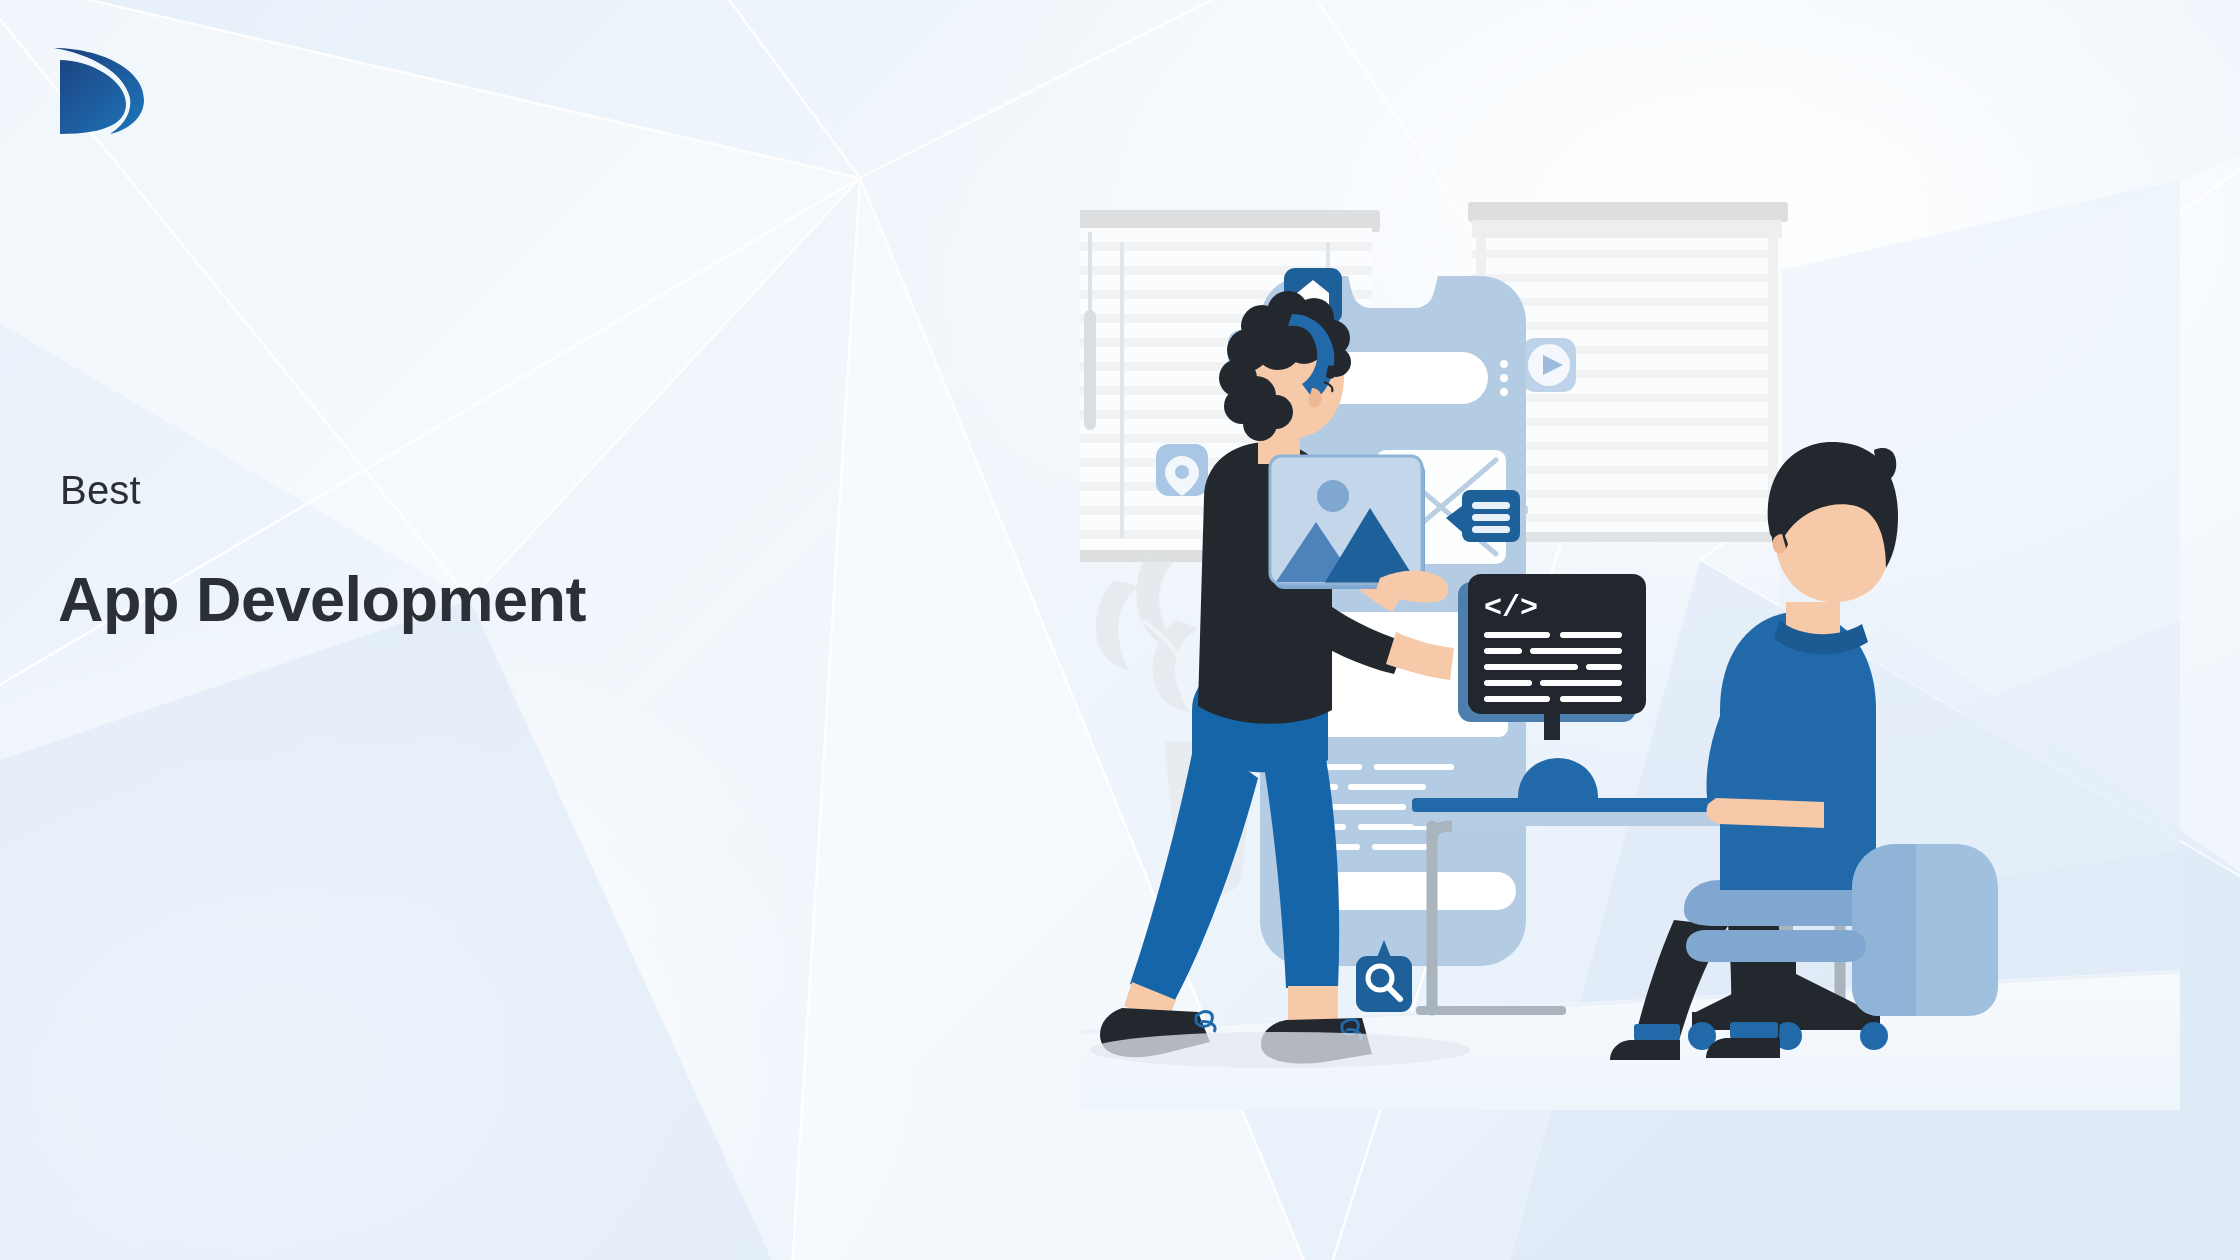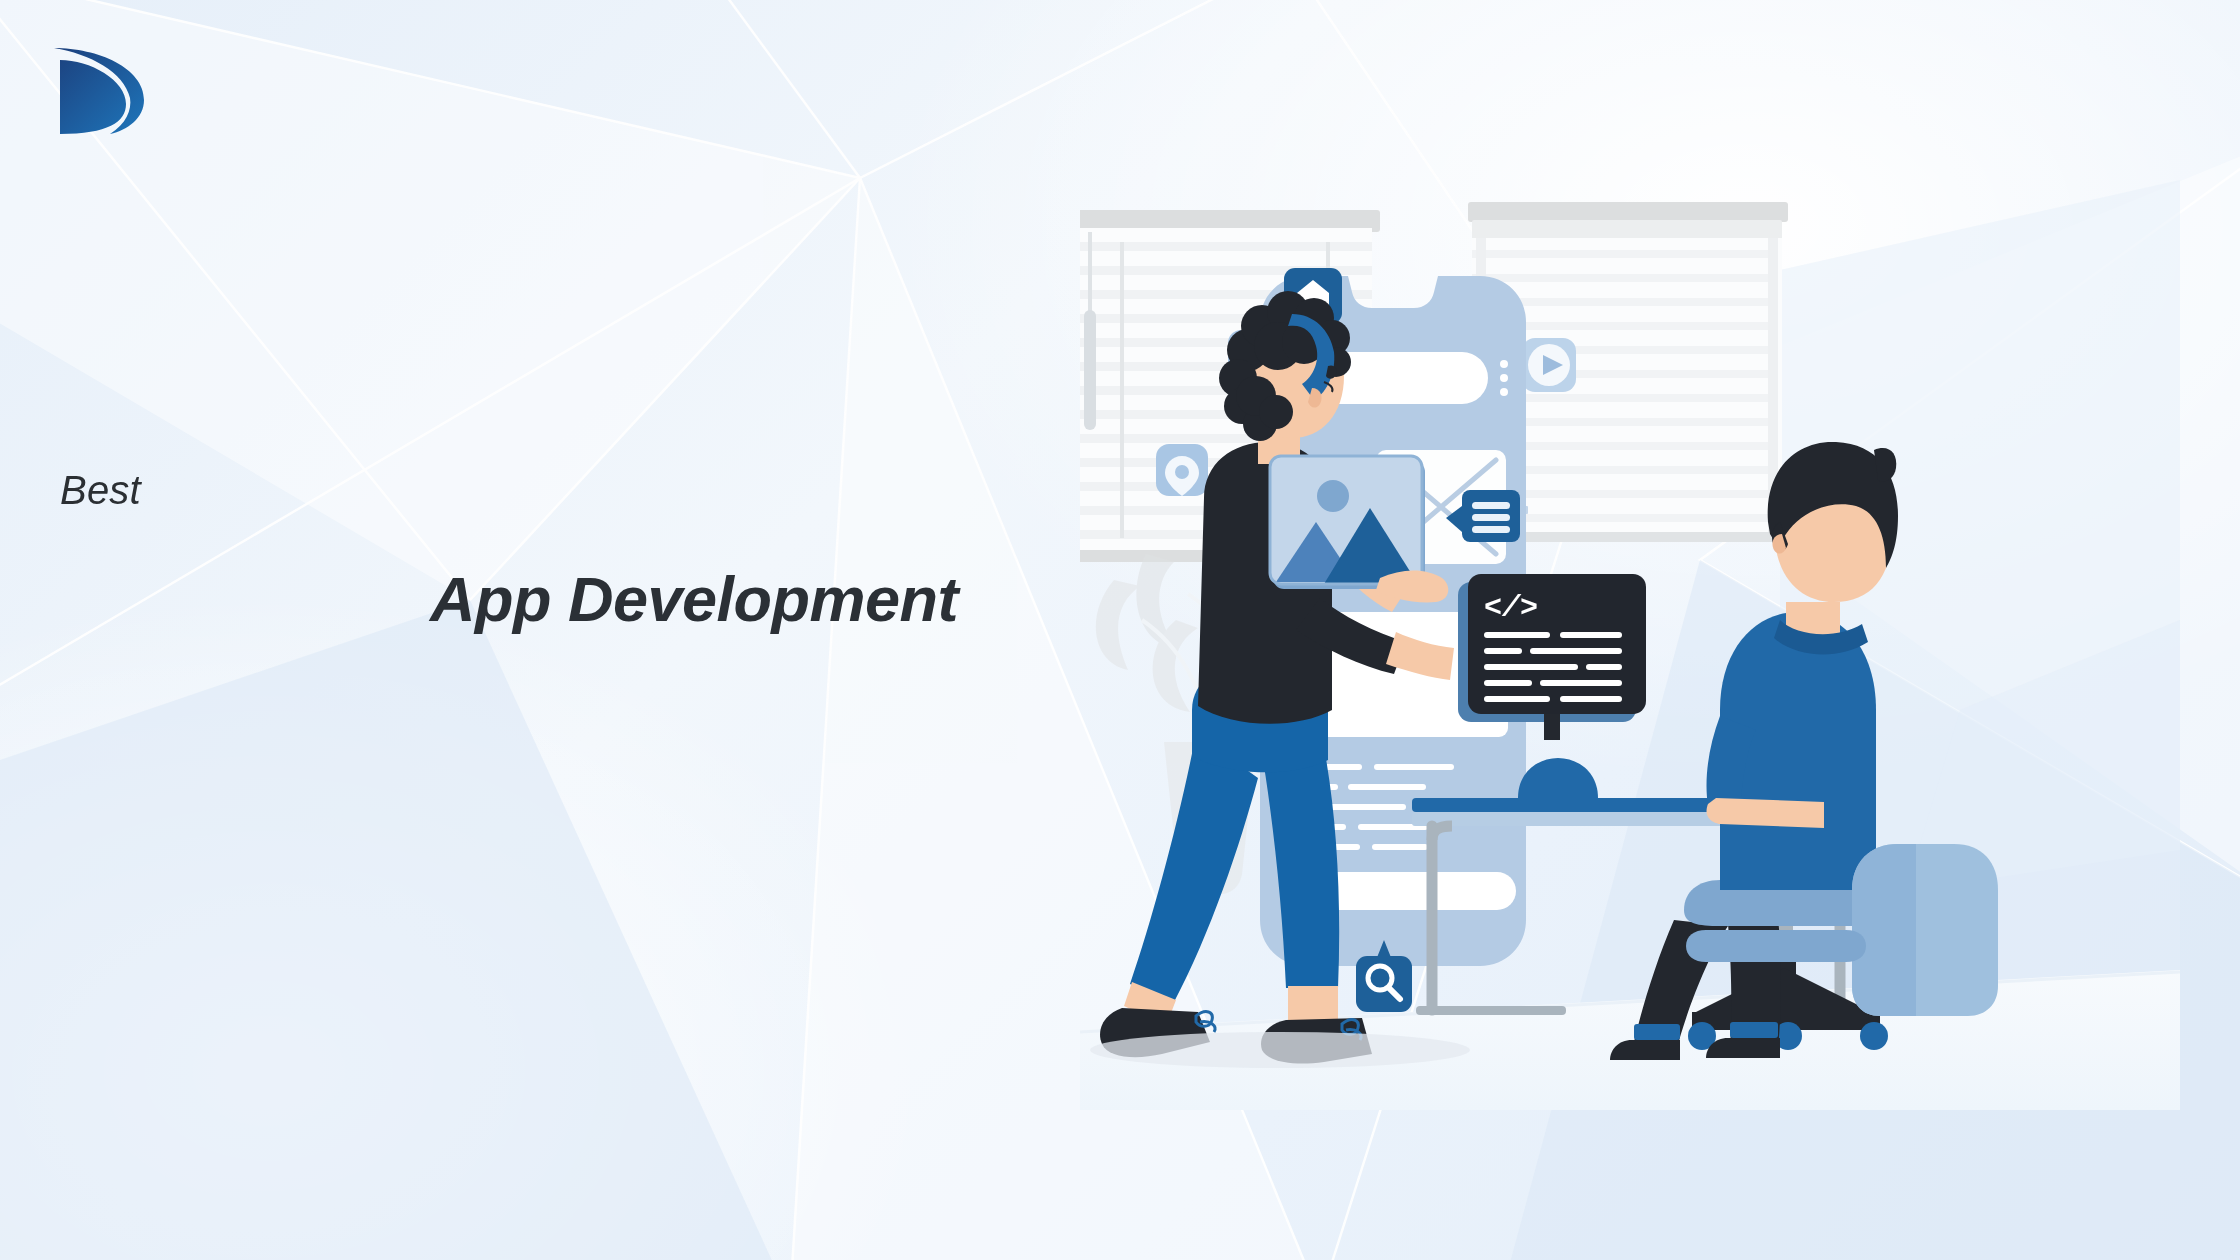--- a/index.html
+++ b/index.html
@@ -7,32 +7,31 @@
     width:2240px;height:1260px;overflow:hidden;
     font-family:"Liberation Sans", sans-serif;
     background:#eef4fb;
   }
   #stage{
     position:relative;width:2240px;height:1260px;overflow:hidden;
     background:
       radial-gradient(ellipse 1400px 900px at 78% 18%, #ffffff 0%, rgba(255,255,255,0) 62%),
       radial-gradient(ellipse 1100px 800px at 12% 85%, #ffffff 0%, rgba(255,255,255,0) 60%),
       linear-gradient(135deg, #e6eff9 0%, #f2f7fc 38%, #eaf2fb 68%, #e3edf8 100%);
-    font-style: italic;
   }
   .bg-poly{position:absolute;inset:0;width:100%;height:100%;}
   .logo{position:absolute;left:52px;top:38px;width:96px;height:104px;}
   .headline{position:absolute;left:58px;top:470px;width:900px;}
   .kicker{
     font-size:40px;font-weight:400;letter-spacing:.2px;line-height:1;
     color:#2b2f33;margin:0 0 58px 2px;
   }
   .line-main{
     font-size:63px;font-weight:700;line-height:1.0;letter-spacing:-0.5px;
-    color:#2b3036;margin:0 0 38px 0;white-space:nowrap;text-align:right;
+    color:#2b3036;margin:0 0 38px 0;white-space:nowrap;
   }
   .line-accent{
     font-size:63px;font-weight:700;line-height:1.0;letter-spacing:-0.5px;
     color:#1b6aae;margin:0;white-space:nowrap;
   }
   .illus{position:absolute;left:1080px;top:150px;width:1100px;height:960px;}
   .illus svg{display:block;width:100%;height:100%;}
 </style>
 </head>
 <body>

